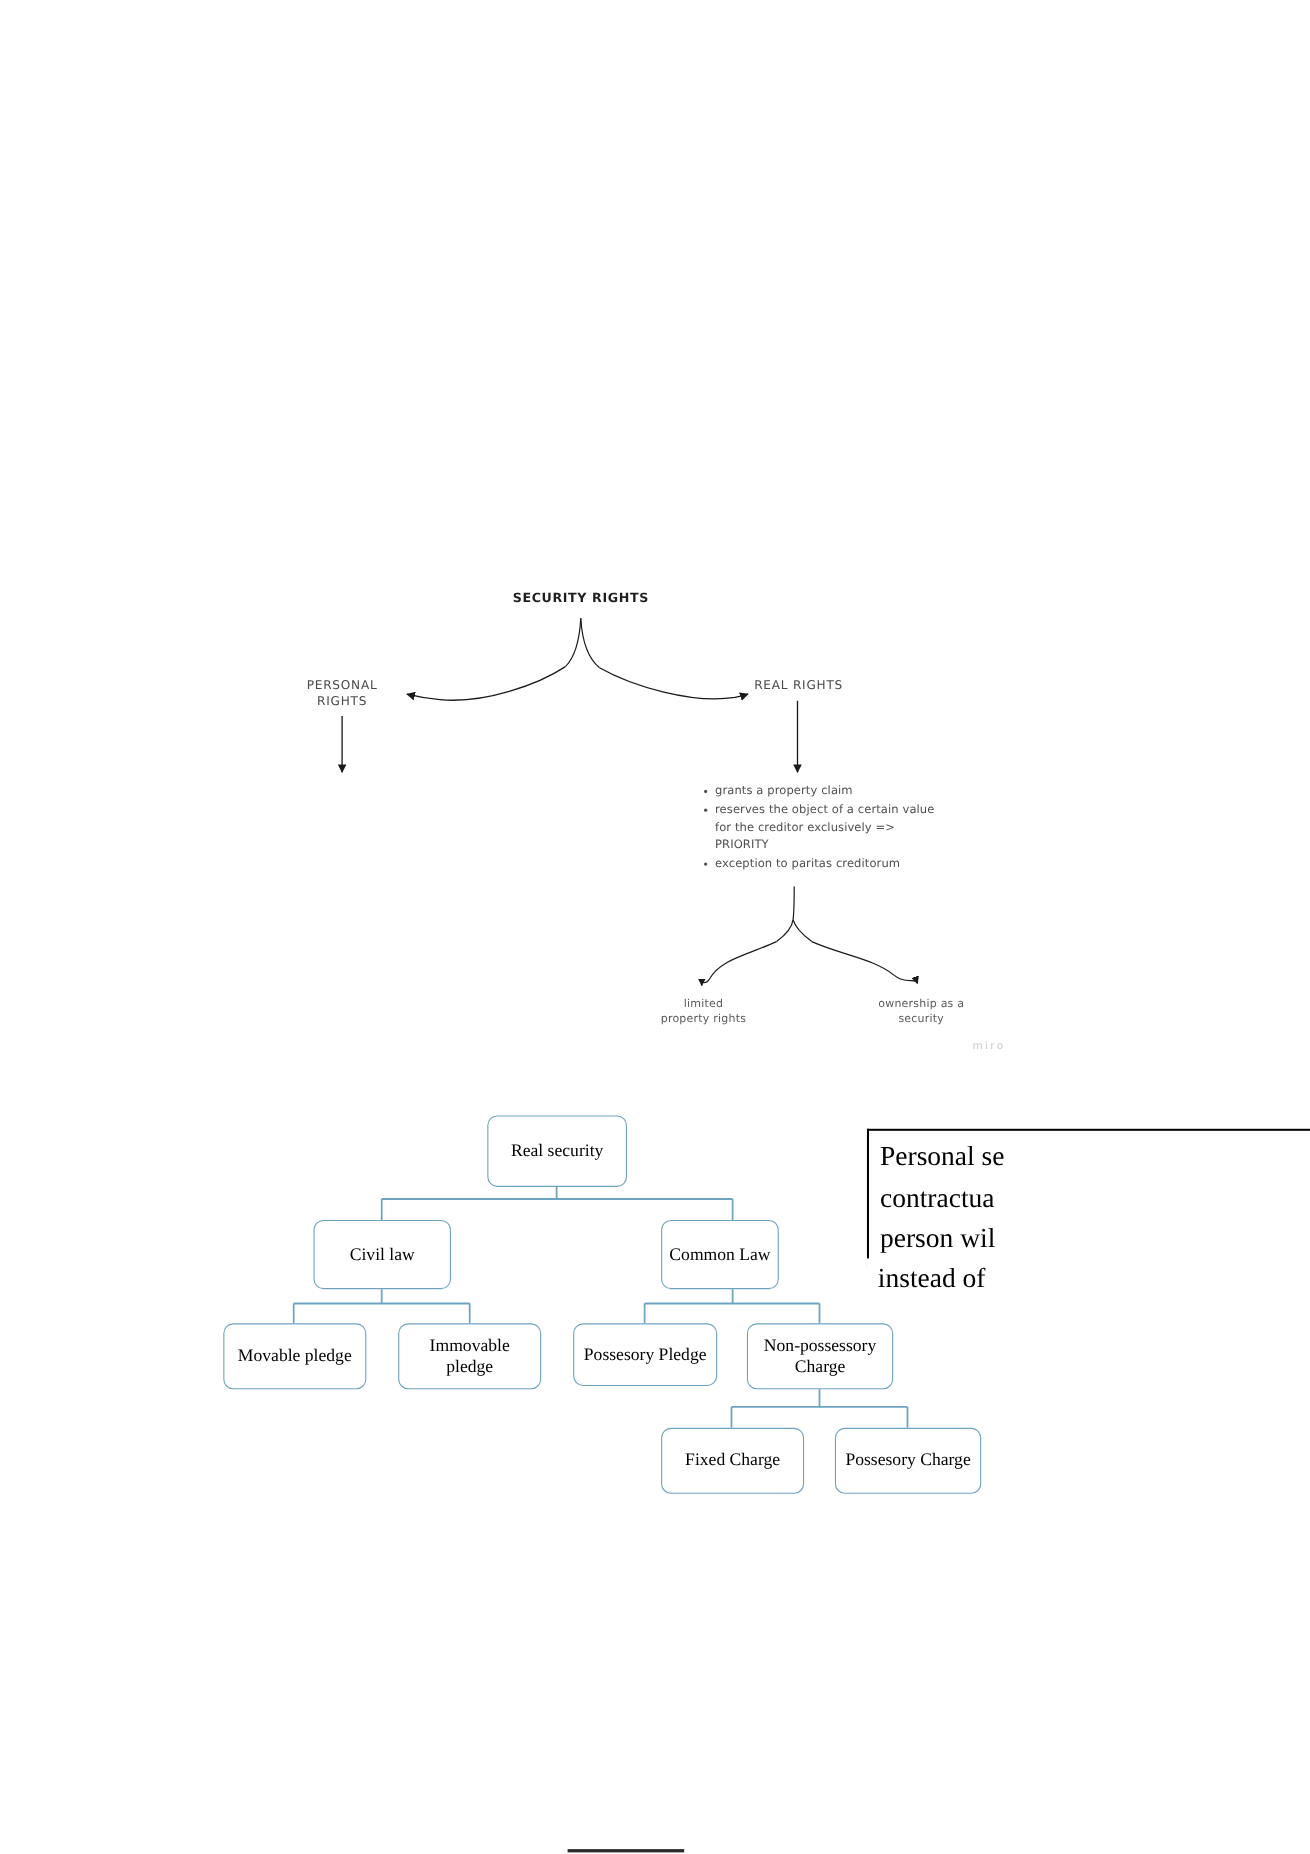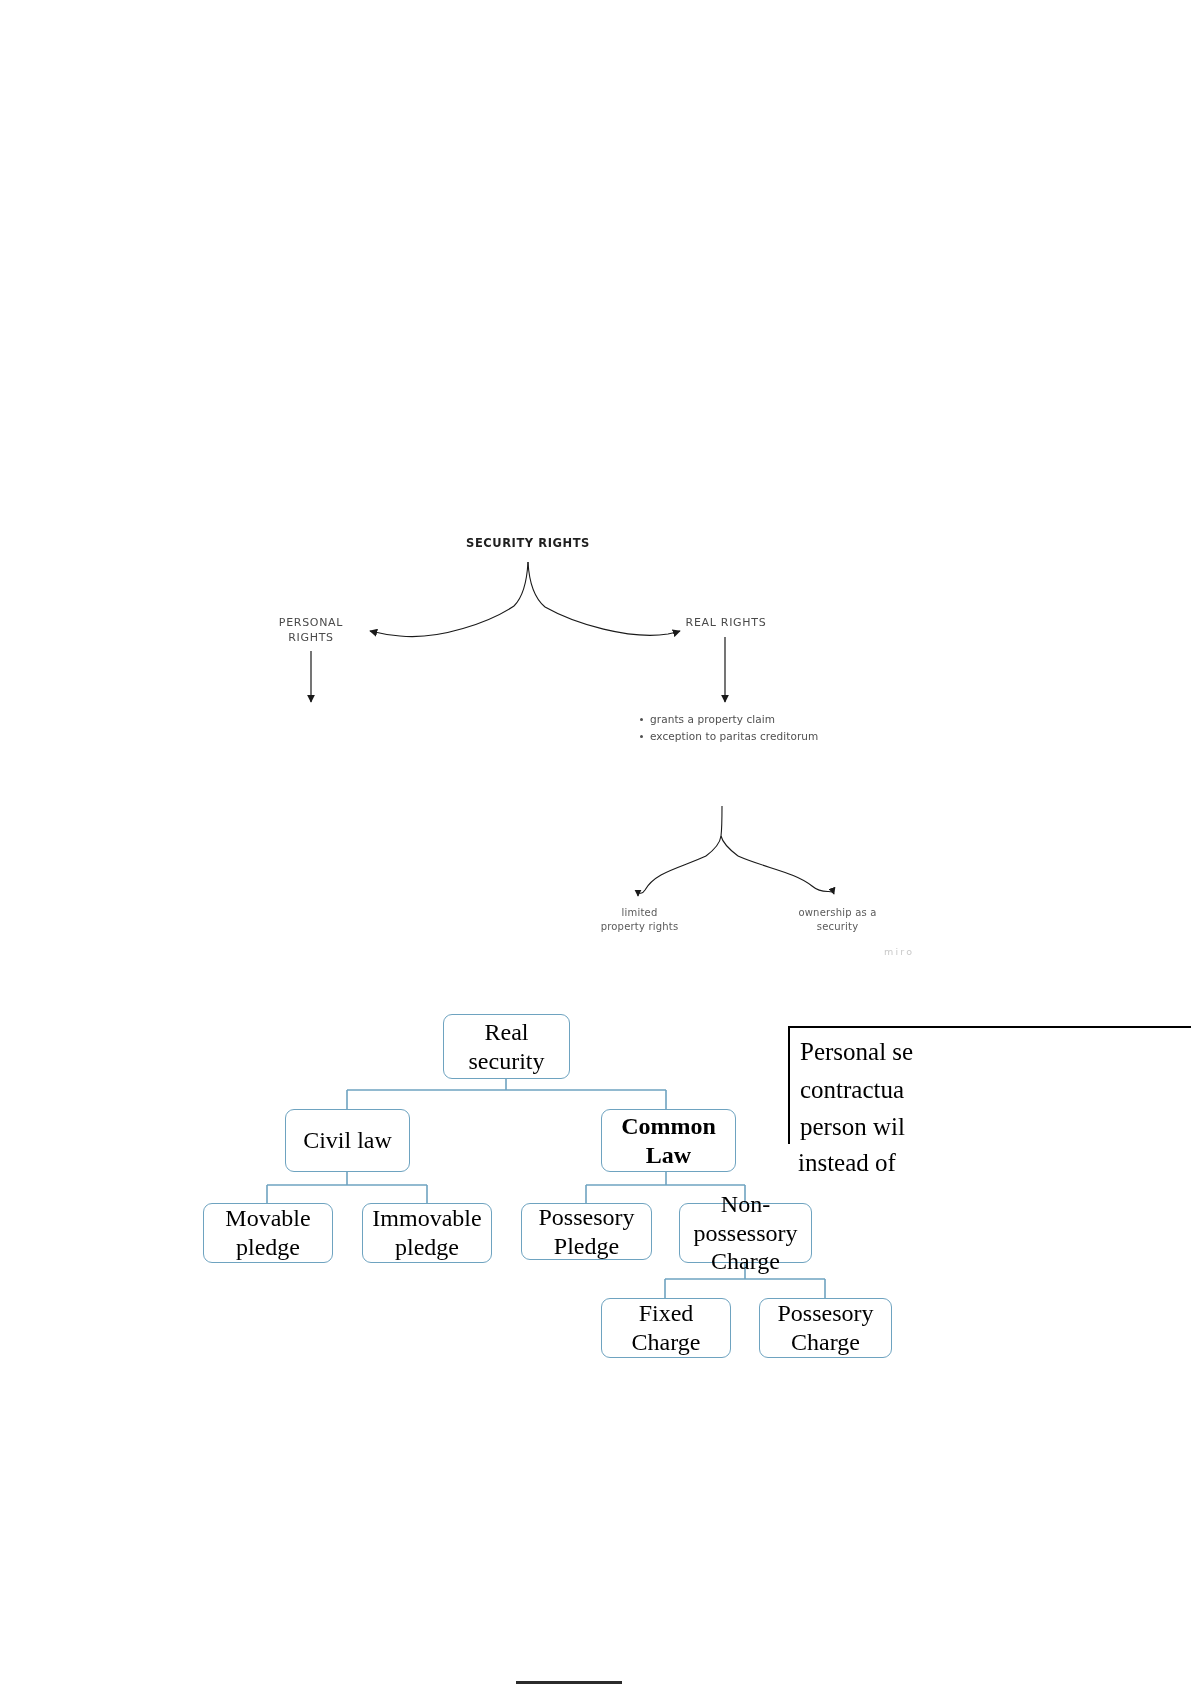--- a/index.html
+++ b/index.html
@@ -117,21 +117,21 @@
     position: absolute;
     box-sizing: border-box;
     border: 1.4px solid #6ea3c0;
     border-radius: 9px;
     background: #ffffff;
     display: flex;
     align-items: center;
     justify-content: center;
     text-align: center;
     font-family: "Liberation Serif", serif;
-    font-size: 24px;
+    font-size: 16px;
     color: #000000;
     line-height: 1.2;
     padding: 2px 6px;
   }
 
   
   .snippet-clip {
     position: absolute;
     left: 788px;
     top: 1026px;
@@ -222,20 +222,21 @@
   <div class="mm-label mm-root" style="left:438px; top:536px; width:180px;">SECURITY RIGHTS</div>
 
   <div class="mm-label mm-branch" style="left:251px; top:616px; width:120px;">PERSONAL
 RIGHTS</div>
 
   <div class="mm-label mm-branch" style="left:666px; top:616px; width:120px;">REAL RIGHTS</div>
 
 
   <ul class="mm-bullets" id="real-bullets" style="left:636px; top:712px; width:200px;">
       <li>grants a property claim</li>
+      <li>reserves the object of a certain value for the creditor exclusively =&gt; PRIORITY</li>
       <li>exception to paritas creditorum</li>
     </ul>
 
   <div class="mm-label mm-leaf" style="left:572px; top:906px; width:135px;">limited
 property rights</div>
 
   <div class="mm-label mm-leaf" style="left:770px; top:906px; width:135px;">ownership as a
 security</div>
 
   <div class="miro-watermark">miro</div>
@@ -264,21 +265,21 @@
         <path d="M665,1279 L825,1279"></path>
         <path d="M665,1279 L665,1298"></path>
         <path d="M825,1279 L825,1298"></path>
       </g>
     </svg>
 
     <div class="fc-box" style="left:443px; top:1014px; width:127px; height:65px;">Real security</div>
 
     <div class="fc-box" style="left:285px; top:1109px; width:125px; height:63px;">Civil law</div>
 
-    <div class="fc-box" style="left:601px; top:1109px; width:135px; height:63px;font-weight:bold;">Common Law</div>
+    <div class="fc-box" style="left:601px; top:1109px; width:107px; height:63px;">Common Law</div>
 
     <div class="fc-box" style="left:203px; top:1203px; width:130px; height:60px;">Movable pledge</div>
 
     <div class="fc-box" style="left:362px; top:1203px; width:130px; height:60px;">Immovable pledge</div>
 
     <div class="fc-box" style="left:521px; top:1203px; width:131px; height:57px;">Possesory Pledge</div>
 
     <div class="fc-box" style="left:679px; top:1203px; width:133px; height:60px;">Non-possessory Charge</div>
 
     <div class="fc-box" style="left:601px; top:1298px; width:130px; height:60px;">Fixed Charge</div>

